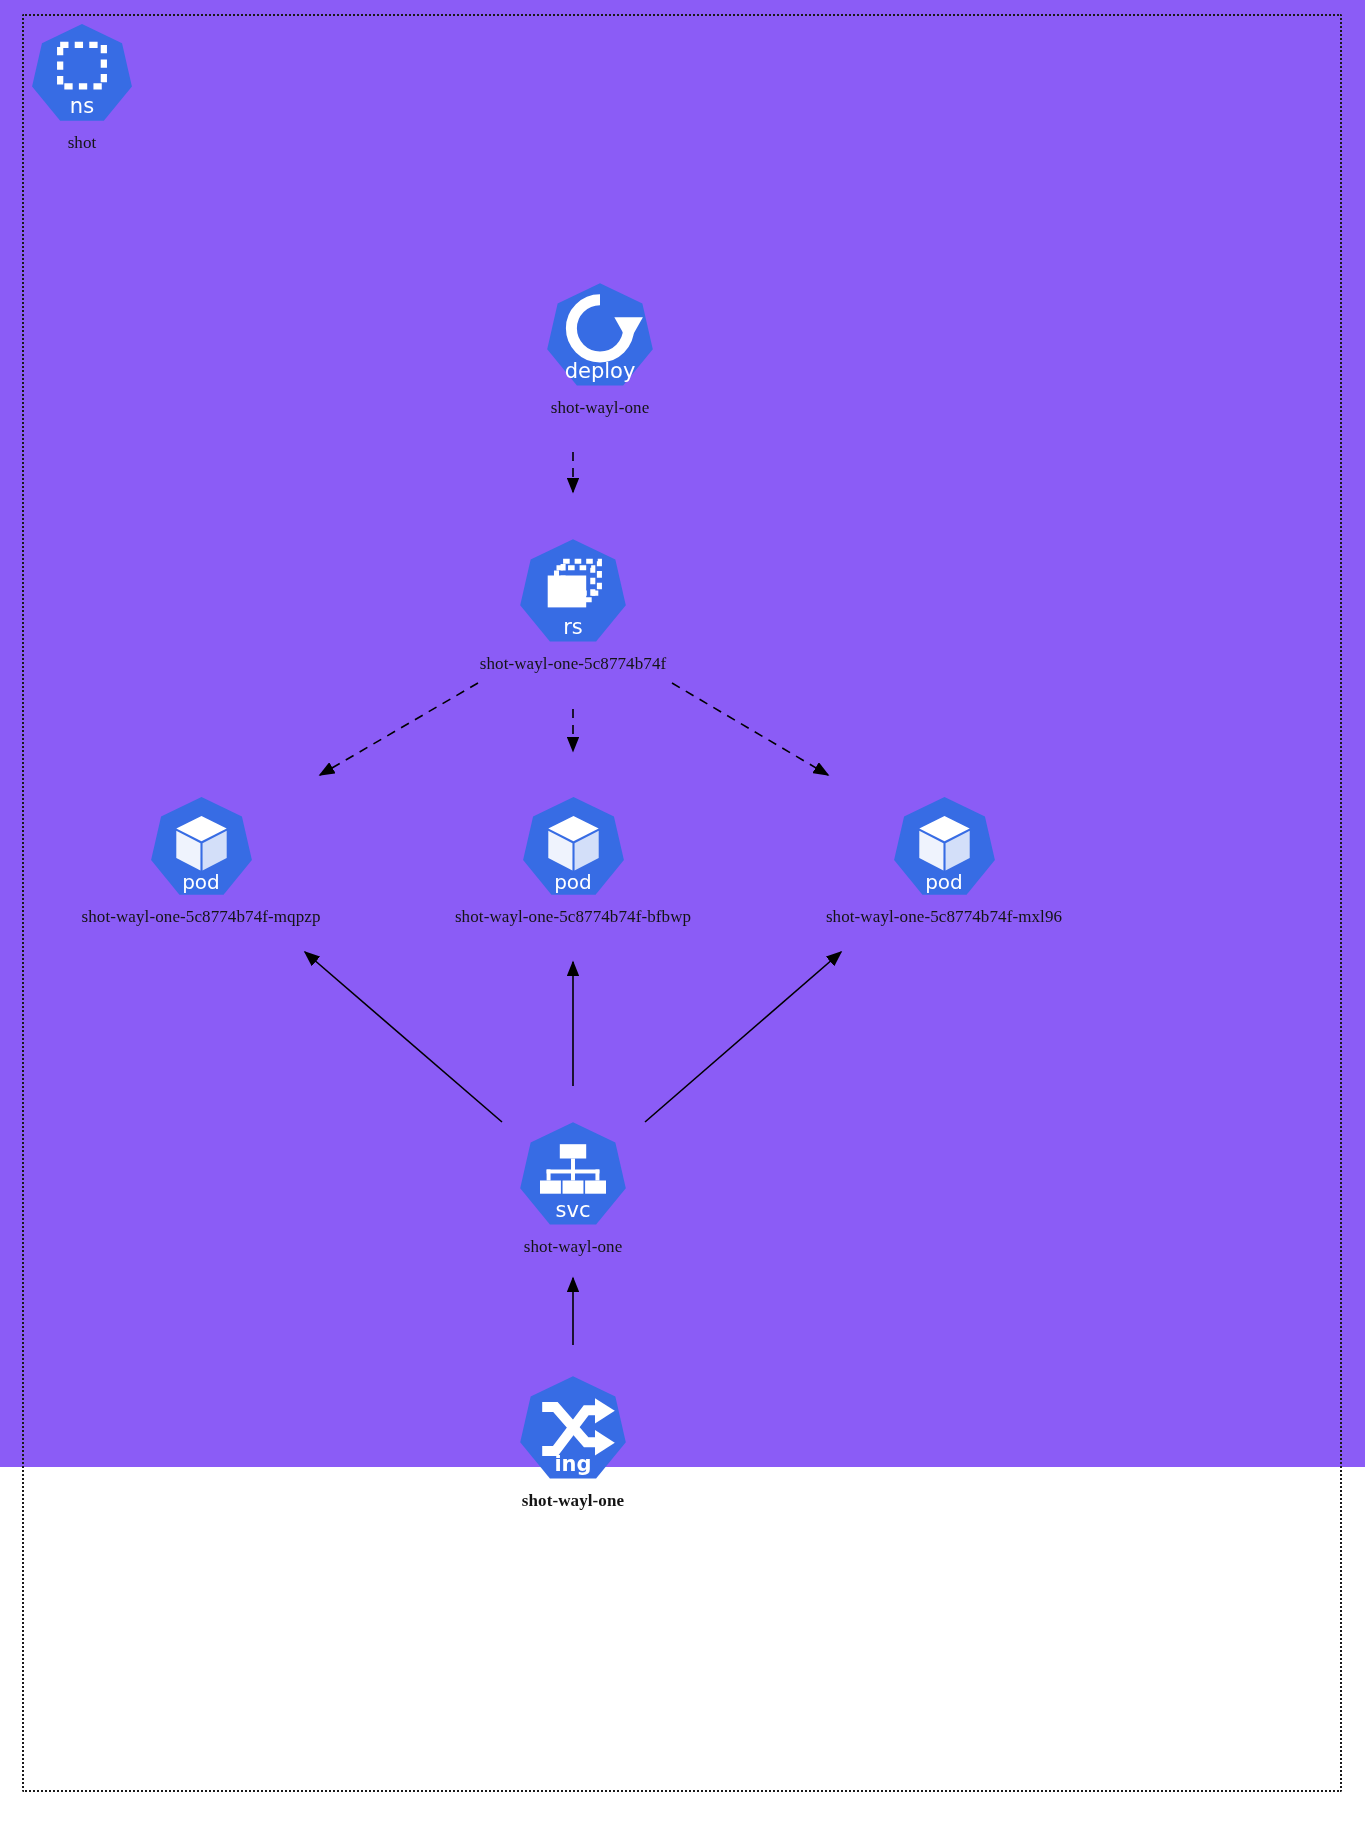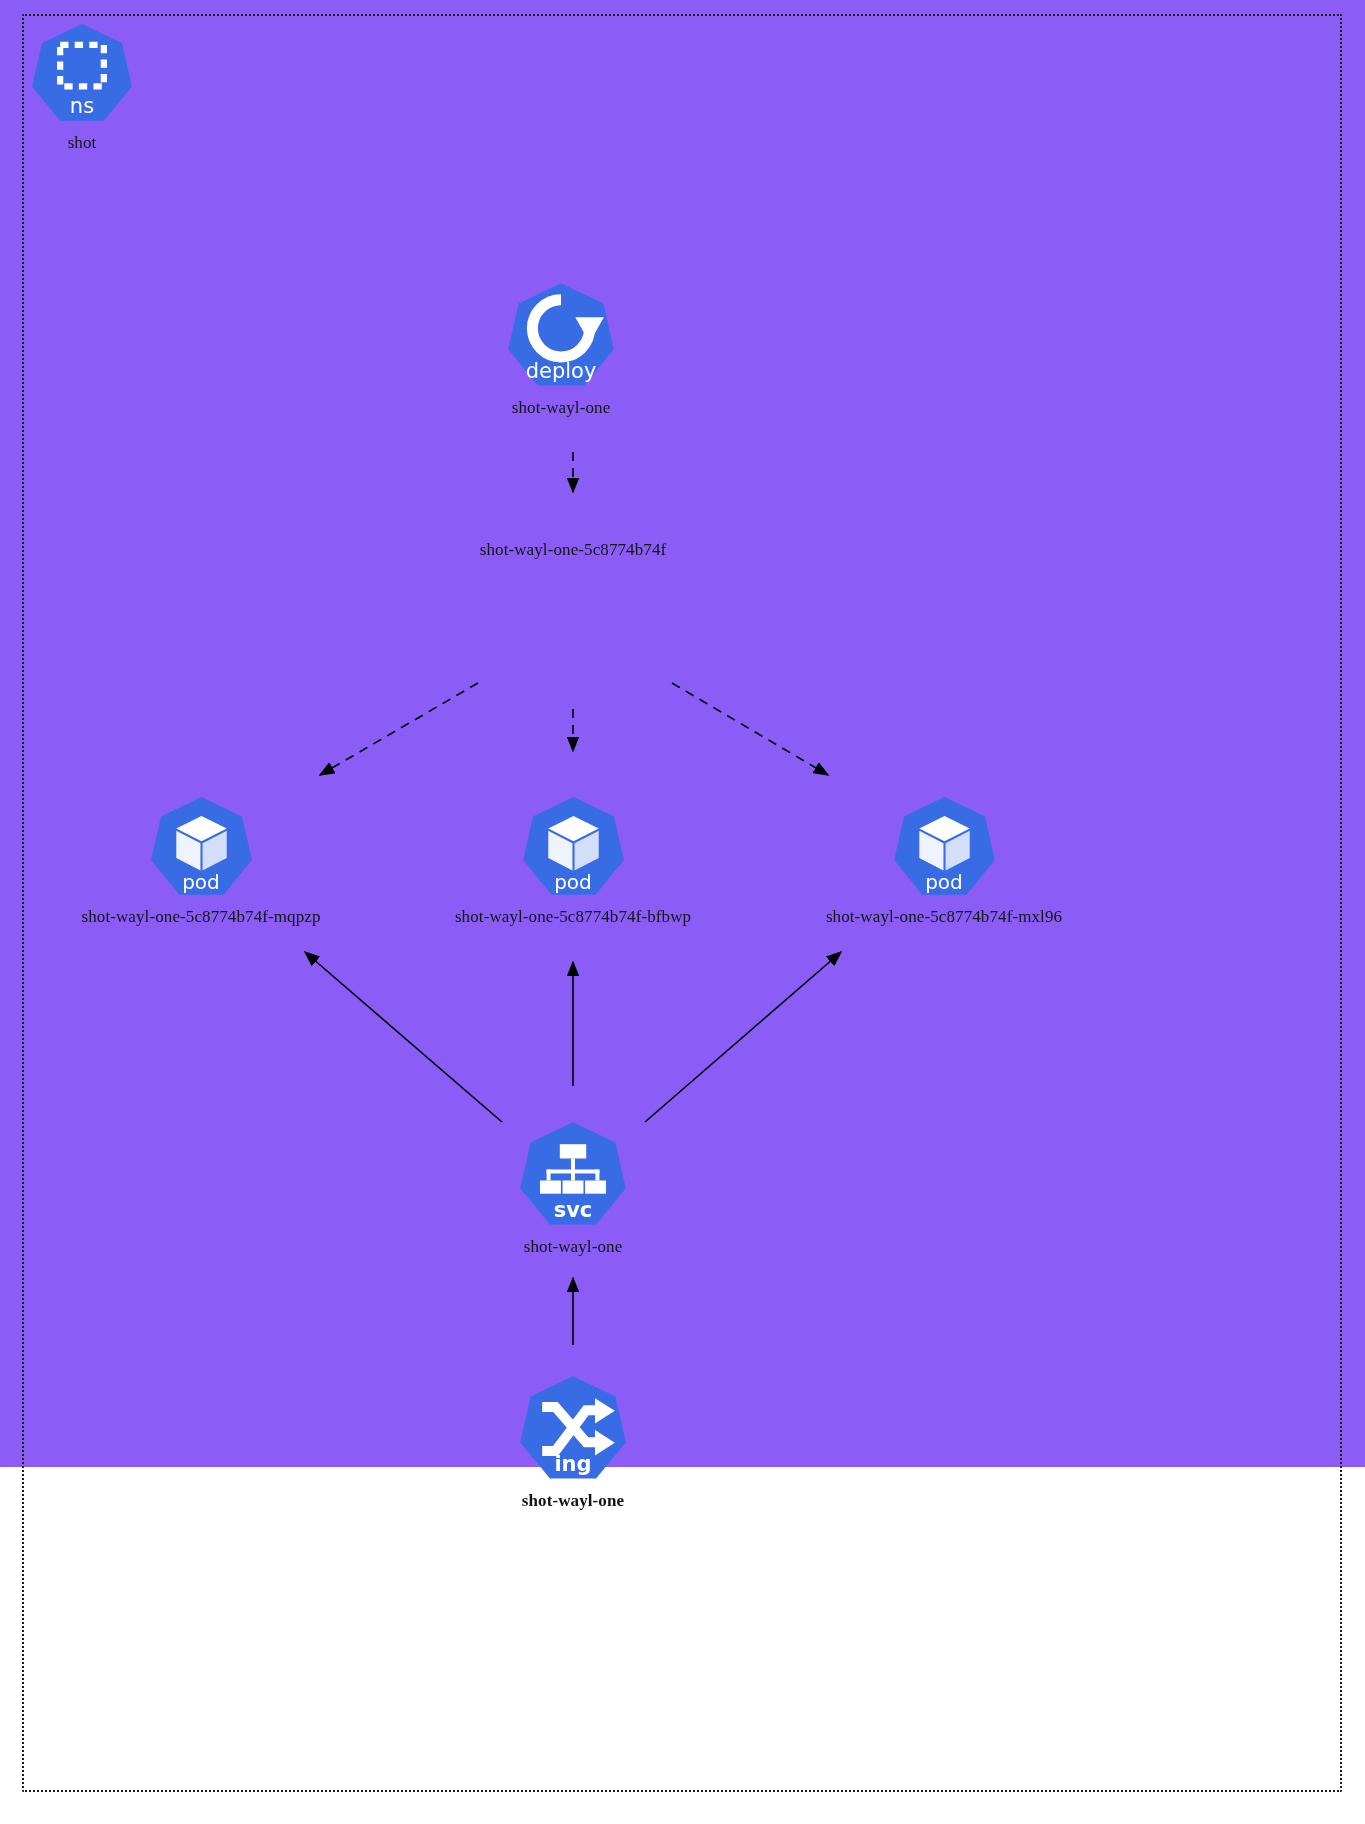--- a/index.html
+++ b/index.html
@@ -131,33 +131,45 @@
     <div class="hepta-wrap">
       <svg width="104" height="104" viewBox="0 0 100 100" xmlns="http://www.w3.org/2000/svg">
         <polygon points="50,2 88.5,20.5 98,62 71,95 29,95 2,62 11.5,20.5" fill="#376ce4"></polygon>
         <rect x="29" y="22" width="42" height="40" fill="none" stroke="#ffffff" stroke-width="6" stroke-dasharray="8,6"></rect>
       </svg>
       <div class="kind-label" style="bottom:9px; font-size:21px;">ns</div>
     </div>
     <div class="node-caption">shot</div>
   </div>
 
-  <div class="node" style="left:561px; top:281px;">
+  <div class="node" style="left:600px; top:281px;">
     <div class="hepta-wrap">
       <svg width="110" height="110" viewBox="0 0 100 100" xmlns="http://www.w3.org/2000/svg">
         <polygon points="50,2 88.5,20.5 98,62 71,95 29,95 2,62 11.5,20.5" fill="#376ce4"></polygon>
         <path d="M50,17 A26,26 0 1 0 76,43" fill="none" stroke="#ffffff" stroke-width="10" stroke-linecap="butt"></path>
         <polygon points="63,33 89,33 76,56" fill="#ffffff"></polygon>
       </svg>
       <div class="kind-label" style="bottom:9px; font-size:21px;">deploy</div>
     </div>
     <div class="node-caption">shot-wayl-one</div>
   </div>
 
   <div class="node" style="left:573px; top:537px;">
+    <div class="hepta-wrap">
+      <svg width="110" height="110" viewBox="0 0 100 100" xmlns="http://www.w3.org/2000/svg">
+        <polygon points="50,2 88.5,20.5 98,62 71,95 29,95 2,62 11.5,20.5" fill="#376ce4"></polygon>
+
+        <rect x="41" y="22" width="33" height="29" fill="none" stroke="#ffffff" stroke-width="4.6" stroke-dasharray="6,4.5"></rect>
+
+        <rect x="35" y="28" width="33" height="29" fill="none" stroke="#ffffff" stroke-width="4.6" stroke-dasharray="6,4.5"></rect>
+
+        <rect x="27" y="35" width="35" height="29" fill="#ffffff"></rect>
+      </svg>
+      <div class="kind-label" style="bottom:9px; font-size:21px;">rs</div>
+    </div>
     <div class="node-caption">shot-wayl-one-5c8774b74f</div>
   </div>
 
   <div class="node" style="left:201px; top:795px;">
     <div class="hepta-wrap">
       <svg width="105" height="105" viewBox="0 0 100 100" xmlns="http://www.w3.org/2000/svg">
         <polygon points="50,2 88.5,20.5 98,62 71,95 29,95 2,62 11.5,20.5" fill="#376ce4"></polygon>
         <polygon points="50,20 74,32 50,44 26,32" fill="#ffffff"></polygon>
         <polygon points="26,34 49,46 49,72 26,60" fill="#ffffff" opacity="0.92"></polygon>
         <polygon points="74,34 51,46 51,72 74,60" fill="#ffffff" opacity="0.78"></polygon>
@@ -200,21 +212,21 @@
         <rect x="38" y="22" width="24" height="13" fill="#ffffff"></rect>
         <rect x="48.2" y="35" width="3.6" height="11" fill="#ffffff"></rect>
         <rect x="26" y="45" width="48" height="3.6" fill="#ffffff"></rect>
         <rect x="26" y="45" width="3.6" height="10" fill="#ffffff"></rect>
         <rect x="48.2" y="45" width="3.6" height="10" fill="#ffffff"></rect>
         <rect x="70.4" y="45" width="3.6" height="10" fill="#ffffff"></rect>
         <rect x="20" y="55" width="19" height="12" fill="#ffffff"></rect>
         <rect x="40.5" y="55" width="19" height="12" fill="#ffffff"></rect>
         <rect x="61" y="55" width="19" height="12" fill="#ffffff"></rect>
       </svg>
-      <div class="kind-label" style="bottom:9px; font-size:21px;font-weight:bold;">svc</div>
+      <div class="kind-label" style="bottom:9px; font-size:21px;">svc</div>
     </div>
     <div class="node-caption">shot-wayl-one</div>
   </div>
 
   <div class="node" style="left:573px; top:1374px;font-weight:bold;">
     <div class="hepta-wrap">
       <svg width="110" height="110" viewBox="0 0 100 100" xmlns="http://www.w3.org/2000/svg">
         <polygon points="50,2 88.5,20.5 98,62 71,95 29,95 2,62 11.5,20.5" fill="#376ce4"></polygon>
 
         <path d="M22,30 L34,30 L62,62 L74,62" fill="none" stroke="#ffffff" stroke-width="9" stroke-linejoin="miter"></path>

